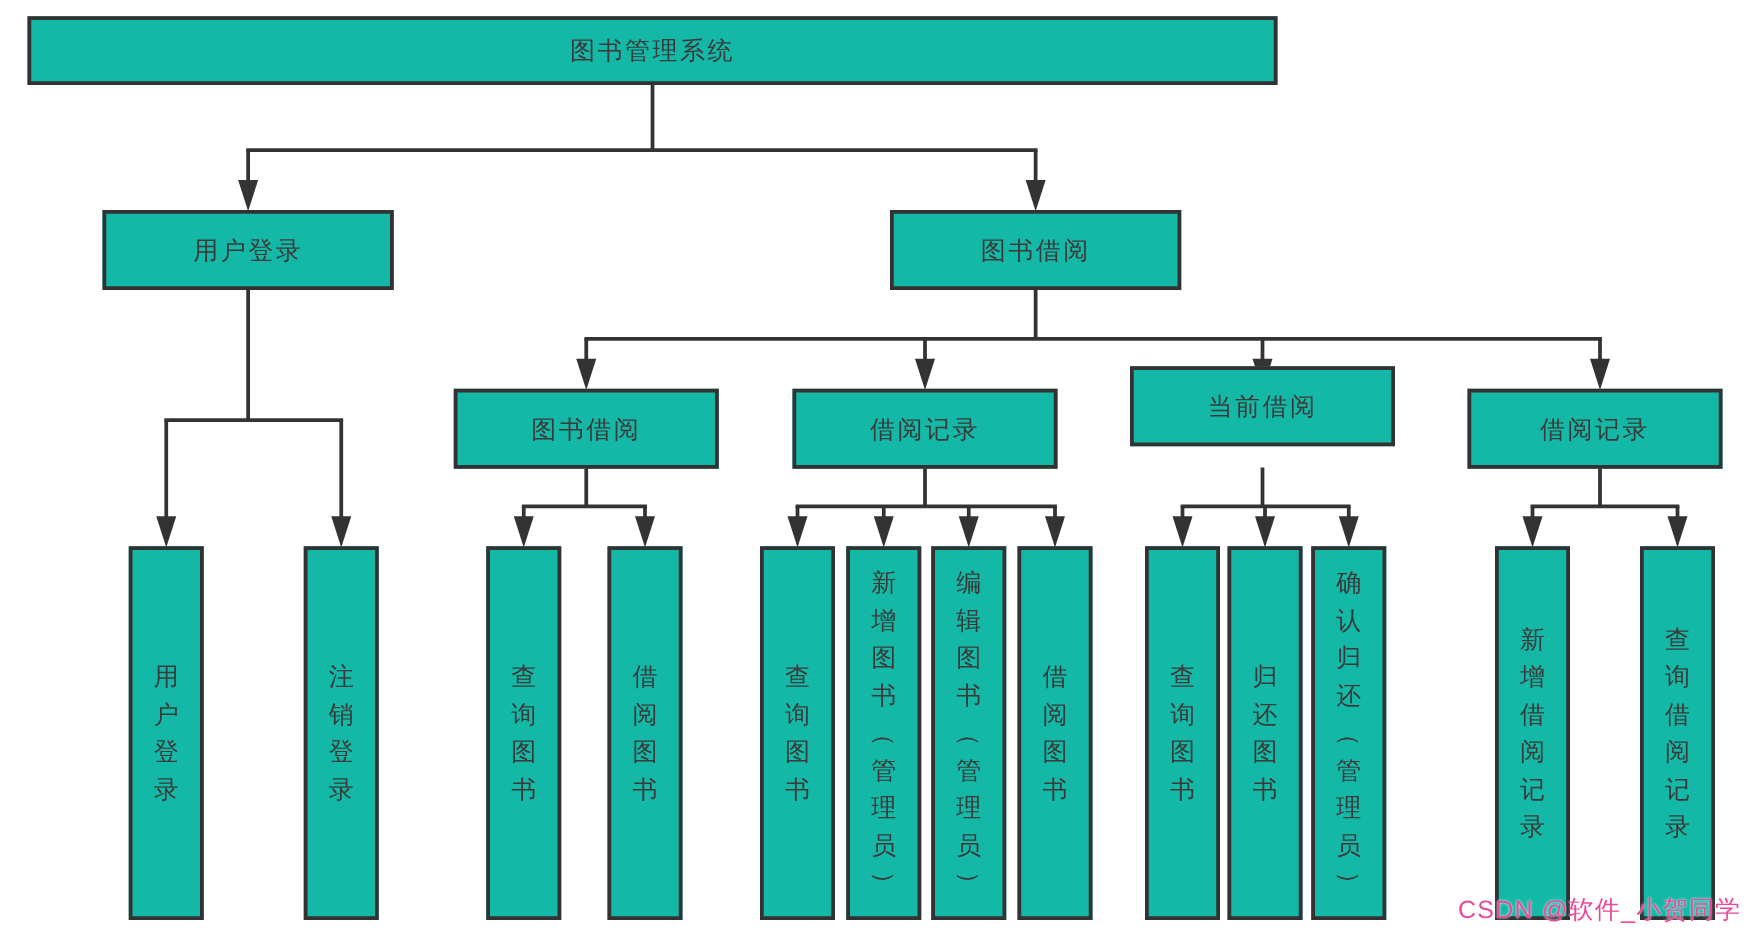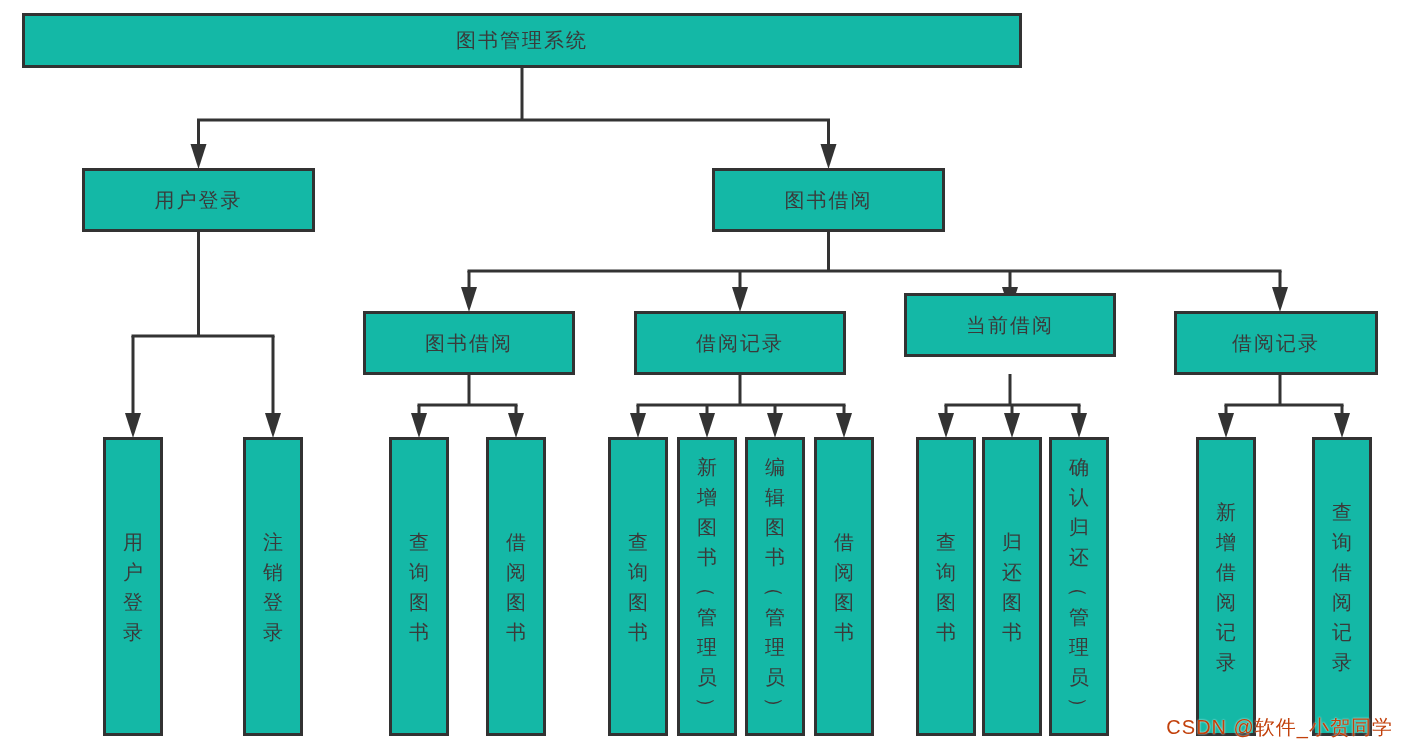--- a/index.html
+++ b/index.html
@@ -39,21 +39,21 @@
     height: 30px;
     font-size: 20px;
     text-align: center;
   }
   .node.v .ch.rot { transform: rotate(90deg); }
   #watermark {
     position: absolute;
     right: 12px;
     bottom: 6px;
     font-size: 20px;
-    color: #c2410c;
+    color: #ec4899;
     text-shadow: 0 0 2px #ffffff;
     letter-spacing: 1px;
     white-space: nowrap;
   }
 </style>
 </head>
 <body>
 
 <div id="stage">
   <svg id="edges" xmlns="http://www.w3.org/2000/svg" viewBox="0 0 1405 747">

